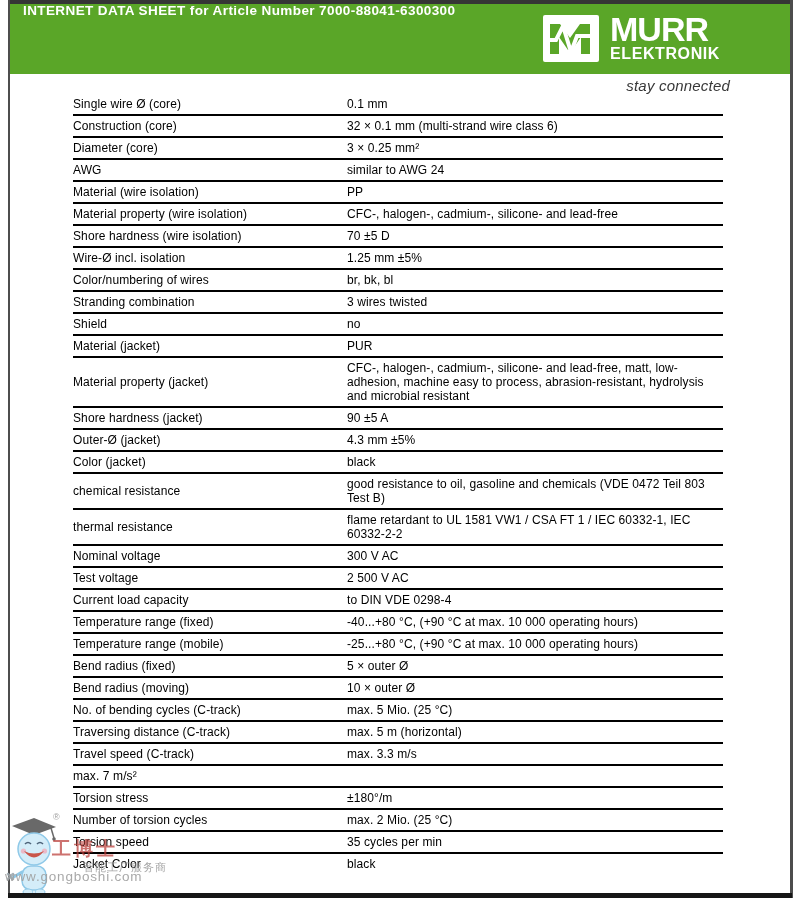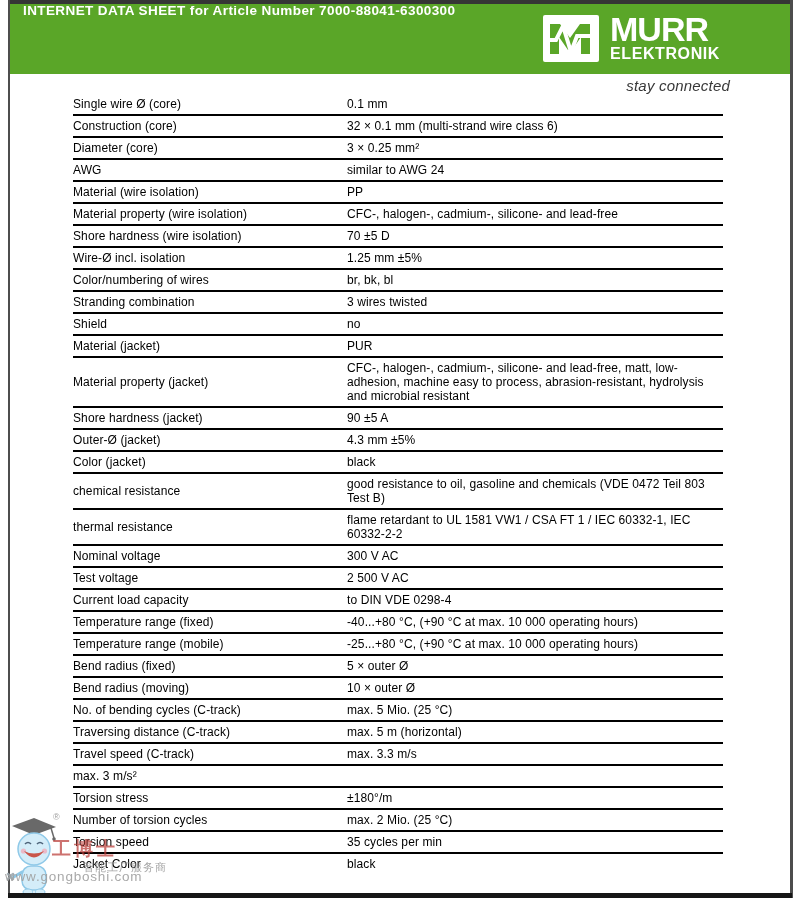--- a/index.html
+++ b/index.html
@@ -232,21 +232,21 @@
         <div class="cell label">Traversing distance (C-track)</div>
         <div class="cell value">max. 5 m (horizontal)</div>
       </div>
 
       <div class="row">
         <div class="cell label">Travel speed (C-track)</div>
         <div class="cell value">max. 3.3 m/s</div>
       </div>
 
       <div class="row">
-        <div class="cell value">max. 3 m/s²</div>
+        <div class="cell value">max. 7 m/s²</div>
       </div>
 
       <div class="row">
         <div class="cell label">Torsion stress</div>
         <div class="cell value">±180°/m</div>
       </div>
 
       <div class="row">
         <div class="cell label">Number of torsion cycles</div>
         <div class="cell value">max. 2 Mio. (25 °C)</div>

